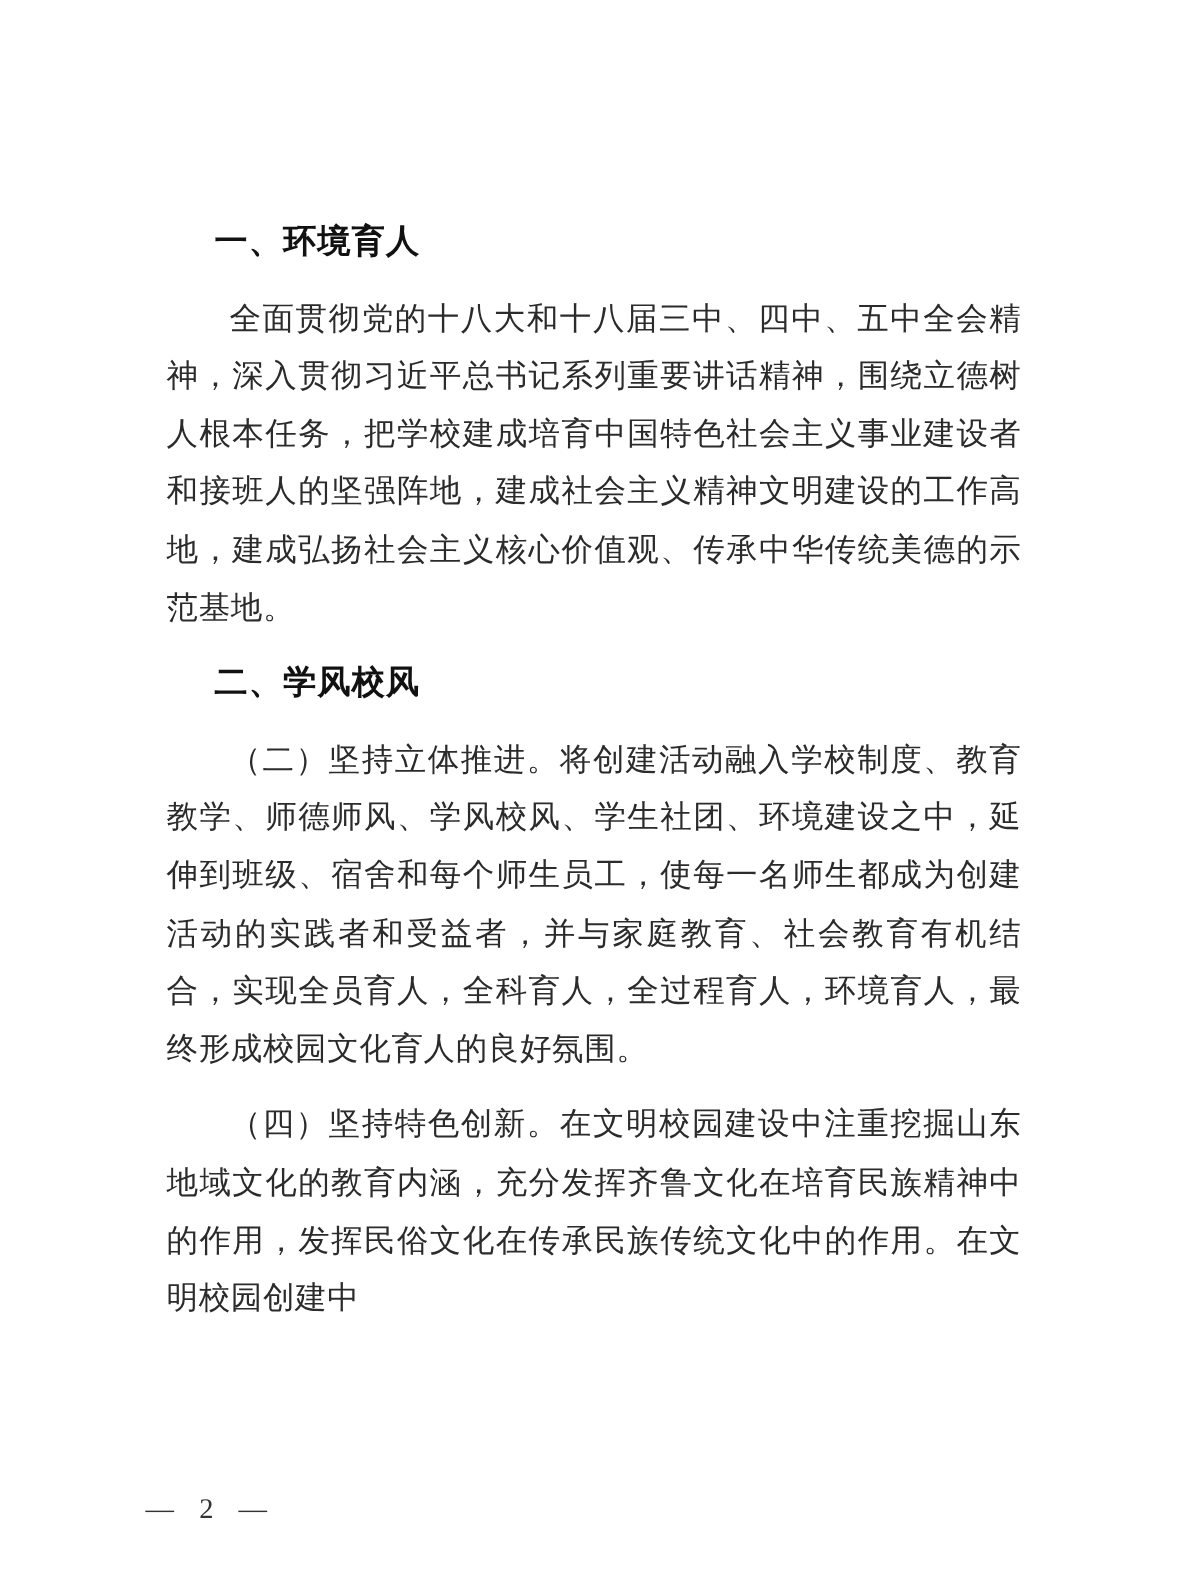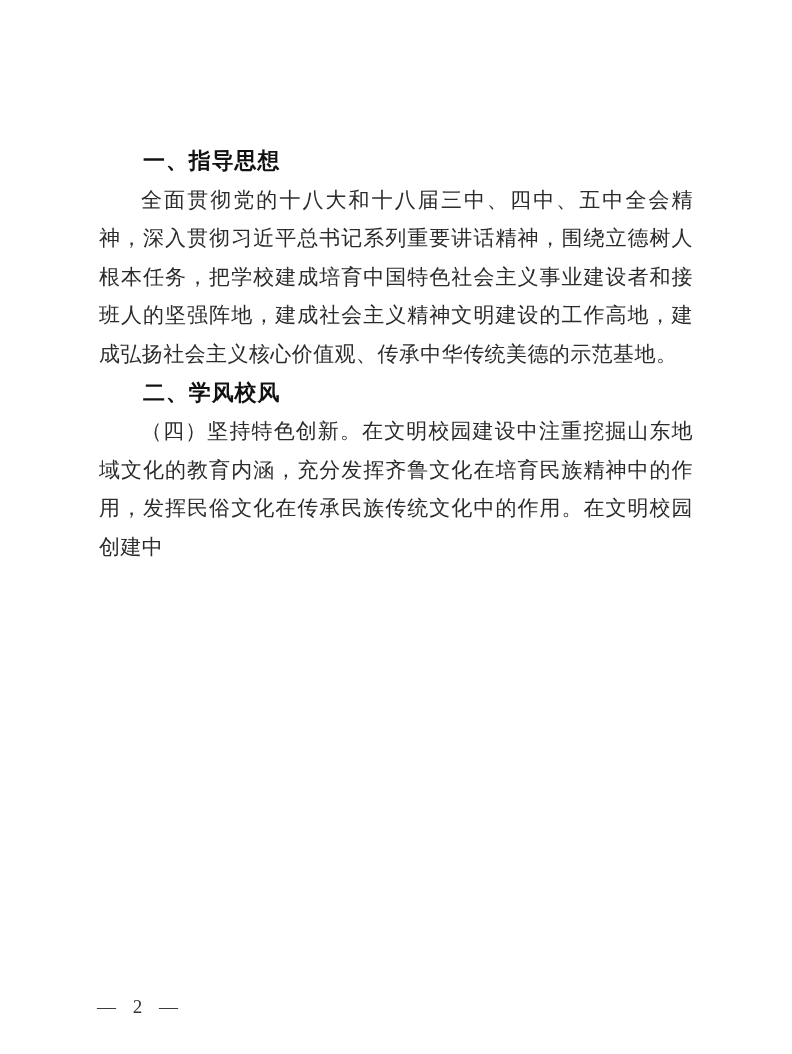--- a/index.html
+++ b/index.html
@@ -32,39 +32,40 @@
     margin: 0;
     letter-spacing: 0.04em;
   }
   .doc-paragraph {
     font-family: "Liberation Serif", "DejaVu Serif", serif;
     font-size: 21px;
     line-height: 38.6px;
     color: #2b2b2b;
     text-indent: 2em;
     text-align: justify;
-    margin: 0;
+    margin: 12px;
     letter-spacing: 0.02em;
   }
   .page-number {
     position: absolute;
     left: 97px;
     top: 996px;
     font-family: "Liberation Serif", "DejaVu Serif", serif;
     font-size: 19px;
     color: #333333;
     letter-spacing: 6px;
     white-space: nowrap;
   }
 </style>
 </head>
 <body>
 
 <div class="page">
   <div class="doc-body">
-    <h2 class="doc-heading">一、指导思想</h2>
+    <h2 class="doc-heading">一、环境育人</h2>
     <p class="doc-paragraph">全面贯彻党的十八大和十八届三中、四中、五中全会精神，深入贯彻习近平总书记系列重要讲话精神，围绕立德树人根本任务，把学校建成培育中国特色社会主义事业建设者和接班人的坚强阵地，建成社会主义精神文明建设的工作高地，建成弘扬社会主义核心价值观、传承中华传统美德的示范基地。</p>
     <h2 class="doc-heading">二、学风校风</h2>
+    <p class="doc-paragraph">（二）坚持立体推进。将创建活动融入学校制度、教育教学、师德师风、学风校风、学生社团、环境建设之中，延伸到班级、宿舍和每个师生员工，使每一名师生都成为创建活动的实践者和受益者，并与家庭教育、社会教育有机结合，实现全员育人，全科育人，全过程育人，环境育人，最终形成校园文化育人的良好氛围。</p>
     <p class="doc-paragraph">（四）坚持特色创新。在文明校园建设中注重挖掘山东地域文化的教育内涵，充分发挥齐鲁文化在培育民族精神中的作用，发挥民俗文化在传承民族传统文化中的作用。在文明校园创建中</p>
   </div>
 
   <div class="page-number">— 2 —</div>
 </div>
 
 </body></html>

